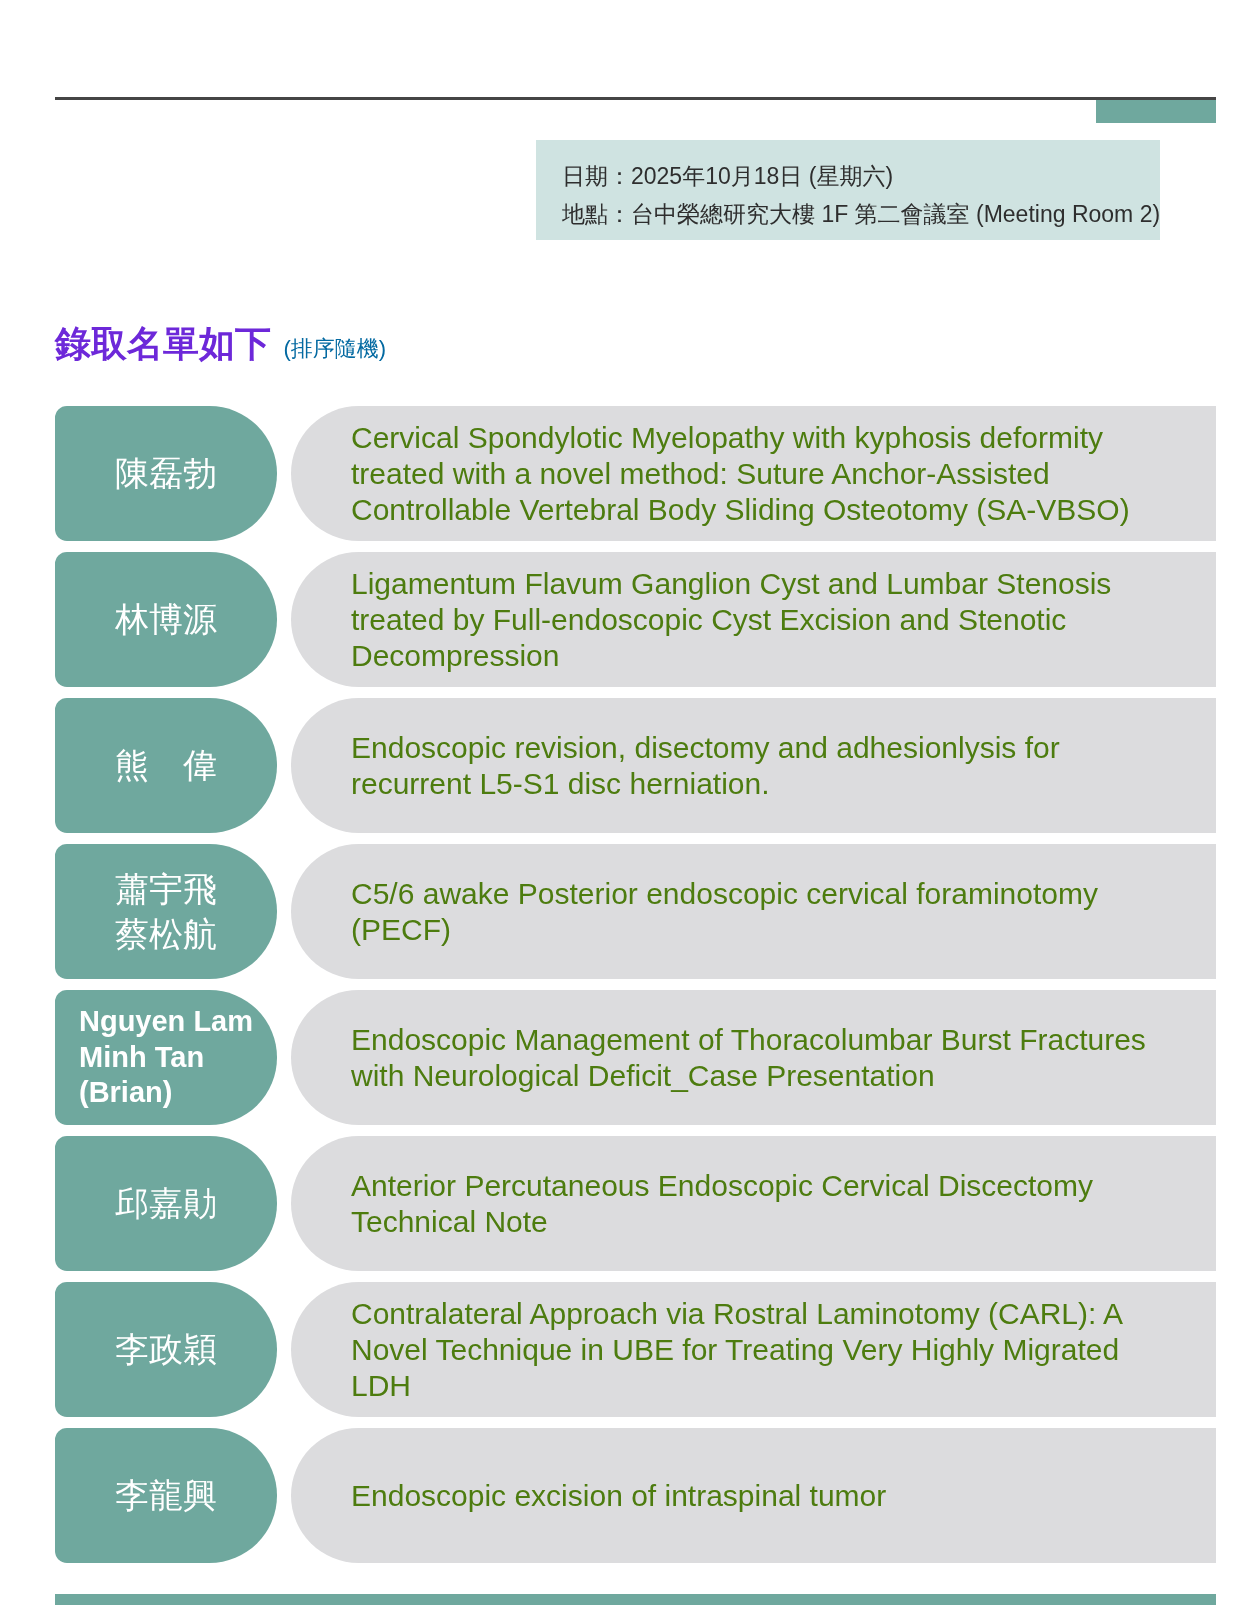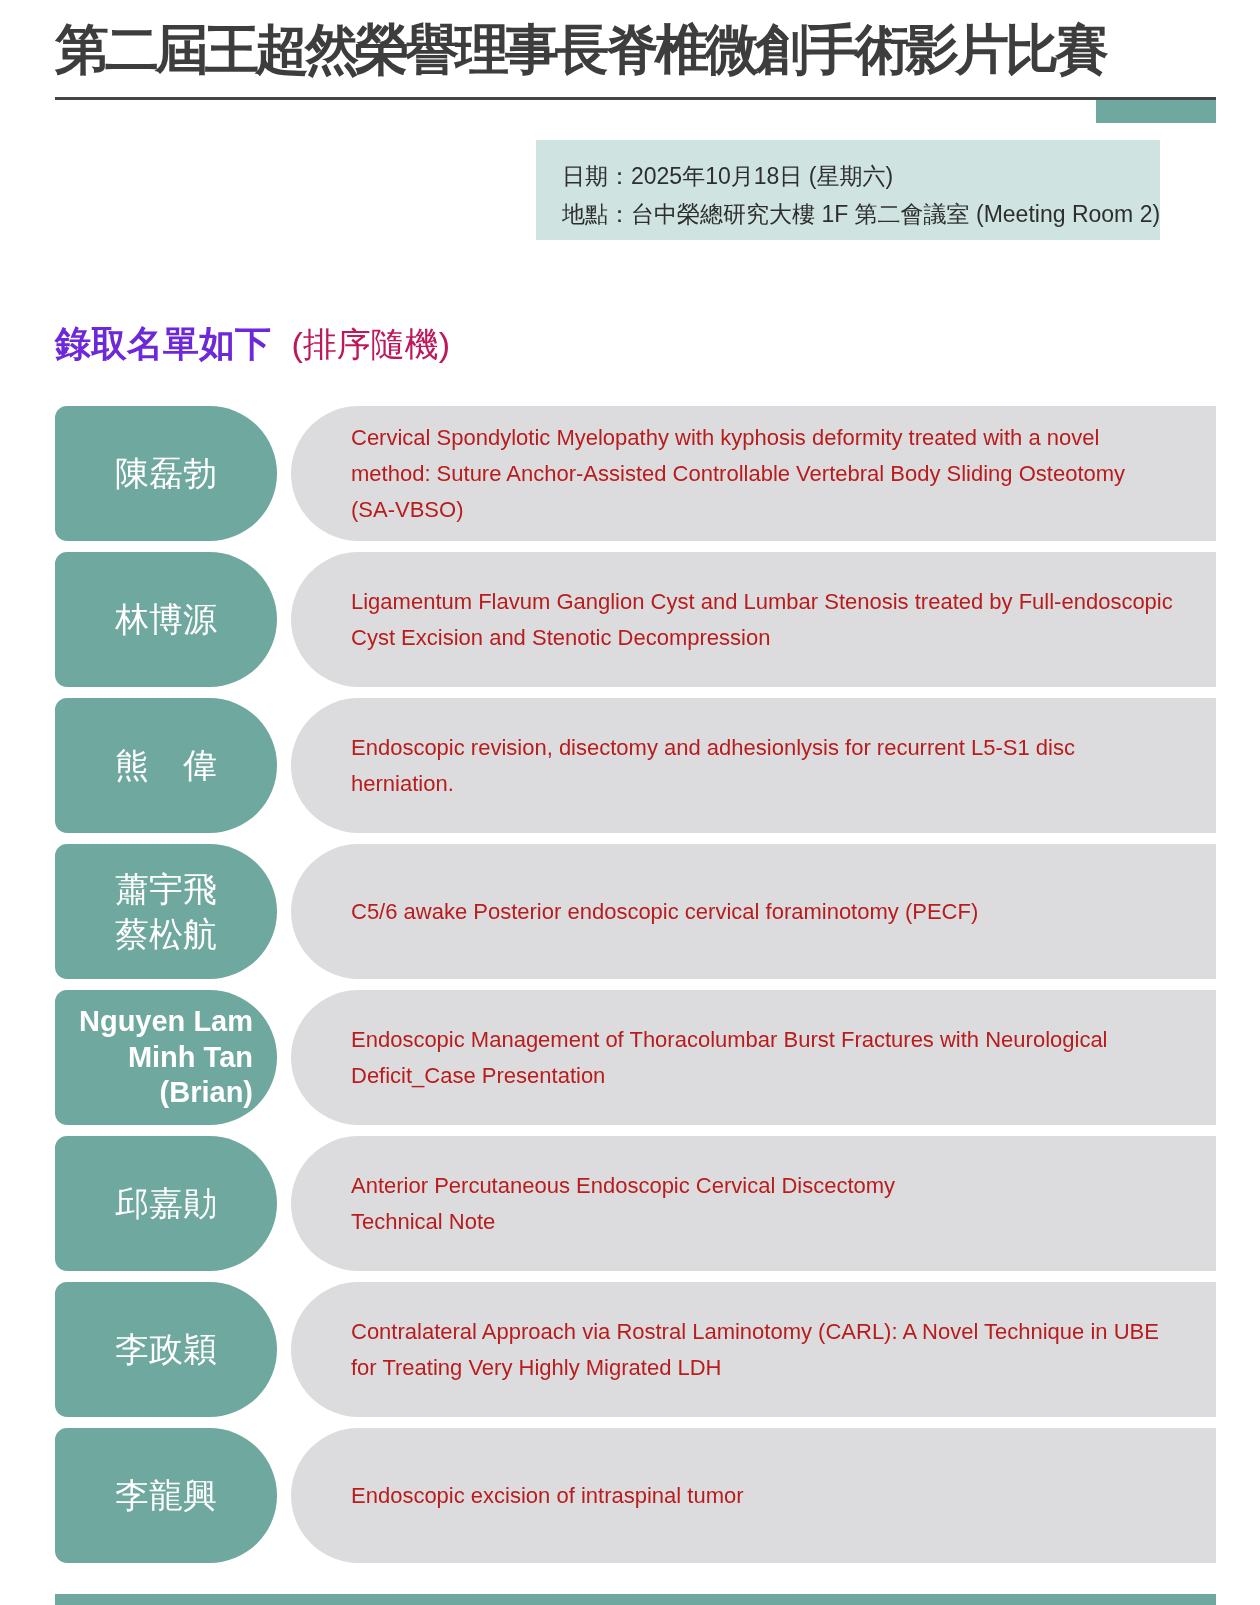--- a/index.html
+++ b/index.html
@@ -23,54 +23,53 @@
   .info-box {
     position:absolute; left:536px; top:140px; width:624px; height:100px;
     background:var(--info-bg,#CFE3E1); box-sizing:border-box;
     padding:17px 0 0 26px;
   }
   .info-line {
     font-size:23px; color:#2e2e2e; line-height:38px; white-space:nowrap;
   }
   .list-heading { position:absolute; left:55px; top:320px; white-space:nowrap; }
   .list-heading .main { font-size:36px; font-weight:bold; color:#6d28d9; }
-  .list-heading .note { font-size:34px; color:#be185d; margin-left:16px; }
+  .list-heading .note { font-size:22px; color:#0369a1; margin-left:8px; }
   .entries {
     position:absolute; left:55px; top:406px; width:1161px;
     display:flex; flex-direction:column; gap:11px;
   }
   .row { display:flex; gap:14px; height:135px; }
   .pill {
     flex:0 0 222px; width:222px;
     background:var(--accent,#6FA89E);
     border-radius:12px 68px 68px 12px;
     color:#ffffff; display:flex; align-items:center; justify-content:center;
-    text-align:right; font-size:34px; line-height:1.32;
+    text-align:left; font-size:34px; line-height:1.32;
     white-space:pre-line;
   }
   .pill.latin { font-weight:bold; font-size:29px; line-height:1.22; }
   .gray {
     flex:1; background:var(--entry-bg,#DCDCDE);
     border-radius:68px 0 0 68px;
     display:flex; align-items:center;
     padding:0 42px 0 60px; box-sizing:border-box;
-    font-size:22px; line-height:36px; color:#b91c1c;
+    font-size:30px; line-height:36px; color:#4d7c0f;
     white-space:pre-line;
   }
   .bottom-bar {
     position:absolute; left:55px; right:44px; bottom:0; height:11px;
     background:var(--accent,#6FA89E);
   }
 </style>
 </head>
 <body>
 
 <div class="page">
 
-  <h1 class="title">第二屆王超然榮譽理事長脊椎微創手術影片比賽</h1>
 
   <div class="rule"></div>
   <div class="accent-block"></div>
 
   <div class="info-box">
     <div class="info-line">日期：2025年10月18日 (星期六)</div>
     <div class="info-line">地點：台中榮總研究大樓 1F 第二會議室 (Meeting Room 2)</div>
   </div>
 
   <div class="list-heading">

